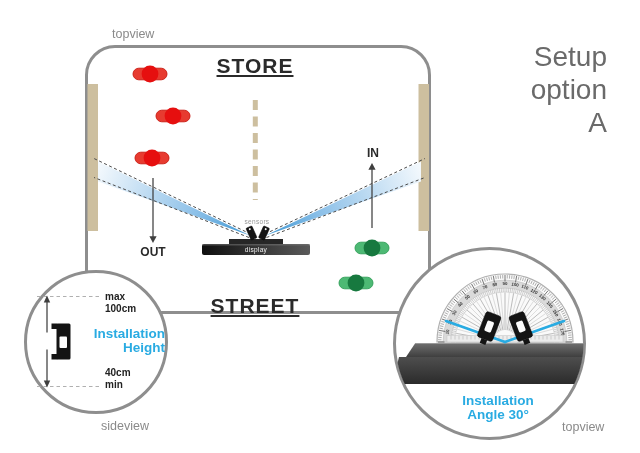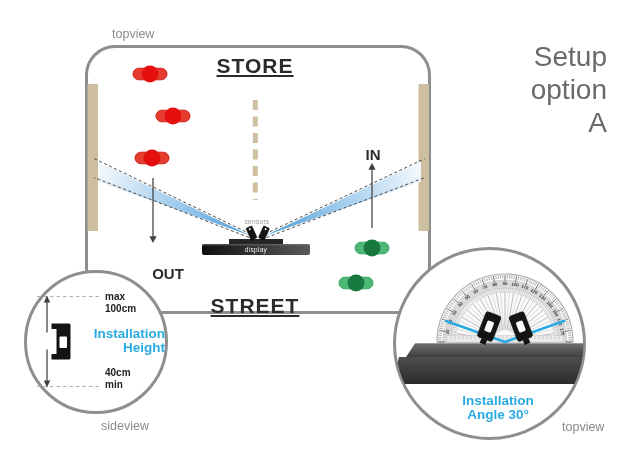--- a/index.html
+++ b/index.html
@@ -19,21 +19,21 @@
     position:absolute;border:3px solid var(--outline,#8e8e8e);border-radius:50%;
     background:#fff;box-sizing:border-box;z-index:3;
   }
   #circle-height{left:24px;top:270px;width:144px;height:144px;}
   #circle-angle{left:393px;top:247px;width:193px;height:193px;}
   #svg-details{z-index:4;}
   .txt{position:absolute;z-index:5;white-space:nowrap;}
   
   .viewlabel{font-size:12.5px;color:var(--muted,#8a8a8a);}
   .zone{font-size:21px;font-weight:700;color:#2a2a2a;letter-spacing:1px;transform:translateX(-50%);text-decoration:underline;}
-  .dirlabel{font-size:15px;font-weight:700;color:#2a2a2a;transform:translateX(-50%);}
+  .dirlabel{font-size:12px;font-weight:700;color:#2a2a2a;transform:translateX(-50%);}
   .tinylabel{font-size:6.5px;color:#979797;transform:translateX(-50%);letter-spacing:.3px;}
   .displaylabel{font-size:6.5px;color:#f2f2f2;transform:translateX(-50%);letter-spacing:.3px;}
   #title-block{right:33px;top:40px;text-align:right;font-size:28px;line-height:33px;
     font-weight:400;color:var(--title-gray,#6a6a6a);}
   #subtitle-block{right:33px;top:154px;text-align:right;font-size:17.5px;line-height:19px;
     font-weight:700;color:#1b1b1b;}
   .cyancap{font-weight:700;color:var(--accent,#29abe2);}
   #height-caption{left:55px;top:327px;width:110px;text-align:right;font-size:13.5px;line-height:14px;}
   #angle-caption{left:498px;top:394px;transform:translateX(-50%);text-align:center;font-size:13.5px;line-height:13.8px;}
   .measure{font-size:10px;font-weight:700;color:#222;line-height:12px;}
@@ -467,21 +467,21 @@
         <rect class="sensor-window" x="-3.5" y="-6" width="7" height="11" rx="1.5"></rect>
         <rect class="icon-black" x="-3" y="13" width="6" height="5"></rect>
       </g>
     </g>
   </svg>
 
   <div class="txt viewlabel" style="left:112px;top:27px;">topview</div>
   <div class="txt zone" style="left:255px;top:54px;">STORE</div>
   <div class="txt zone" style="left:255px;top:294px;">STREET</div>
   <div class="txt dirlabel" style="left:373px;top:146px;">IN</div>
-  <div class="txt dirlabel" style="left:168px;top:245px;margin-top:20px;">OUT</div>
+  <div class="txt dirlabel" style="left:153px;top:245px;">OUT</div>
   <div class="txt tinylabel" style="left:257px;top:218px;">sensors</div>
   <div class="txt displaylabel" style="left:256px;top:246px;">display</div>
 
   <div id="title-block" class="txt">
     <div>Setup</div>
     <div>option</div>
     <div>A</div>
   </div>
 
   <div id="max-block" class="txt measure">

